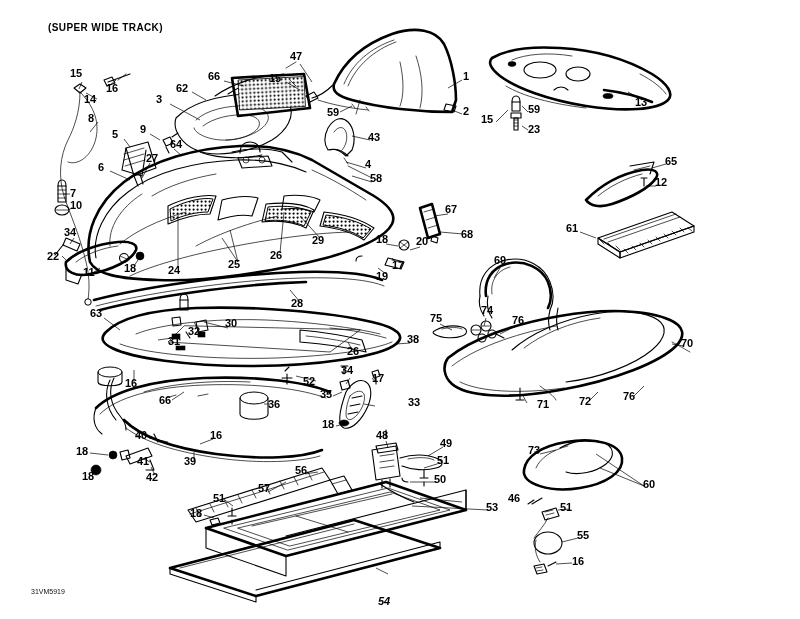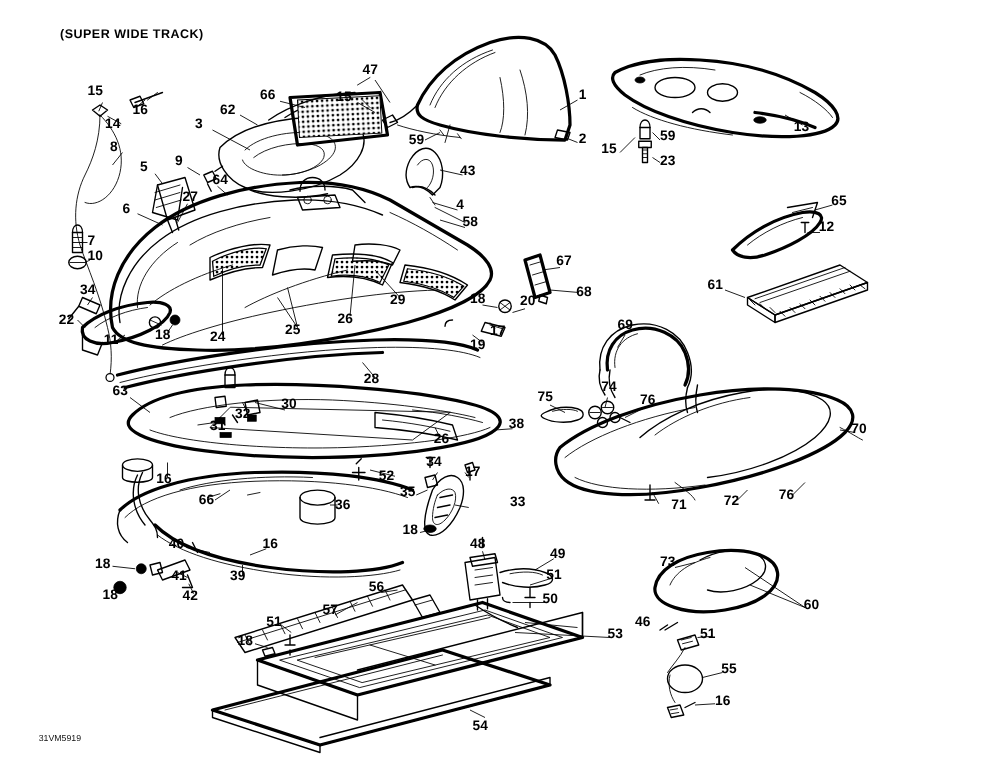--- a/index.html
+++ b/index.html
@@ -519,20 +519,20 @@
   <div class="cal" style="left:376px;top:430px;">48</div>
   <div class="cal" style="left:440px;top:438px;">49</div>
   <div class="cal" style="left:437px;top:455px;">51</div>
   <div class="cal" style="left:434px;top:474px;">50</div>
   <div class="cal" style="left:295px;top:465px;">56</div>
   <div class="cal" style="left:258px;top:483px;">57</div>
   <div class="cal" style="left:213px;top:493px;">51</div>
   <div class="cal" style="left:190px;top:508px;">18</div>
   <div class="cal" style="left:460px;top:493px;margin-left:48px;">46</div>
   <div class="cal" style="left:486px;top:502px;">53</div>
-  <div class="cal" style="left:378px;top:576px;">54</div>
+  <div class="cal" style="left:378px;top:596px;font-style:italic;">54</div>
   <div class="cal" style="left:528px;top:445px;">73</div>
   <div class="cal" style="left:643px;top:479px;">60</div>
   <div class="cal" style="left:560px;top:502px;">51</div>
   <div class="cal" style="left:577px;top:530px;">55</div>
   <div class="cal" style="left:572px;top:556px;">16</div>
 
 </div>
 
 </body></html>

